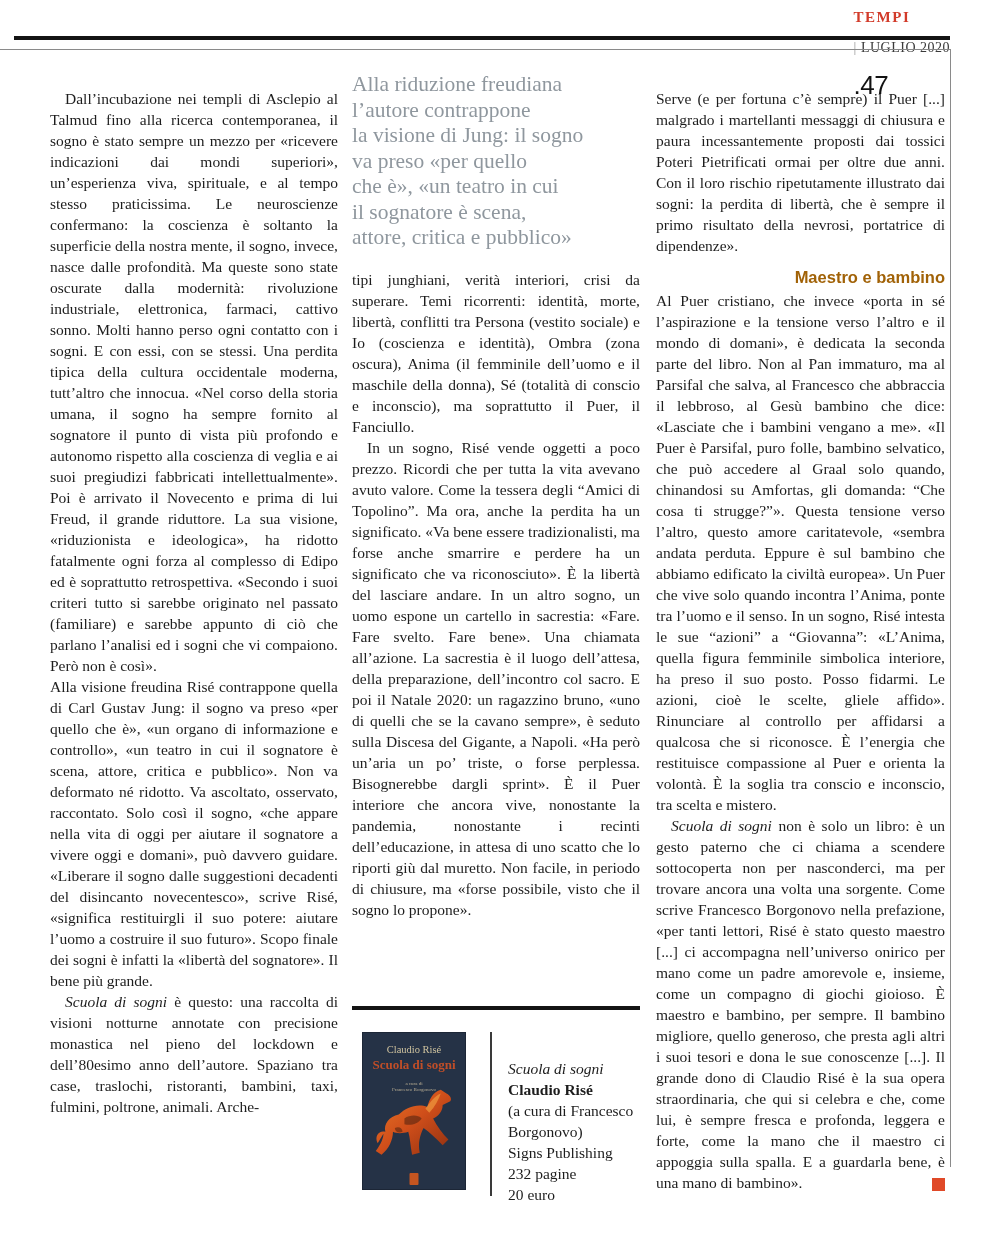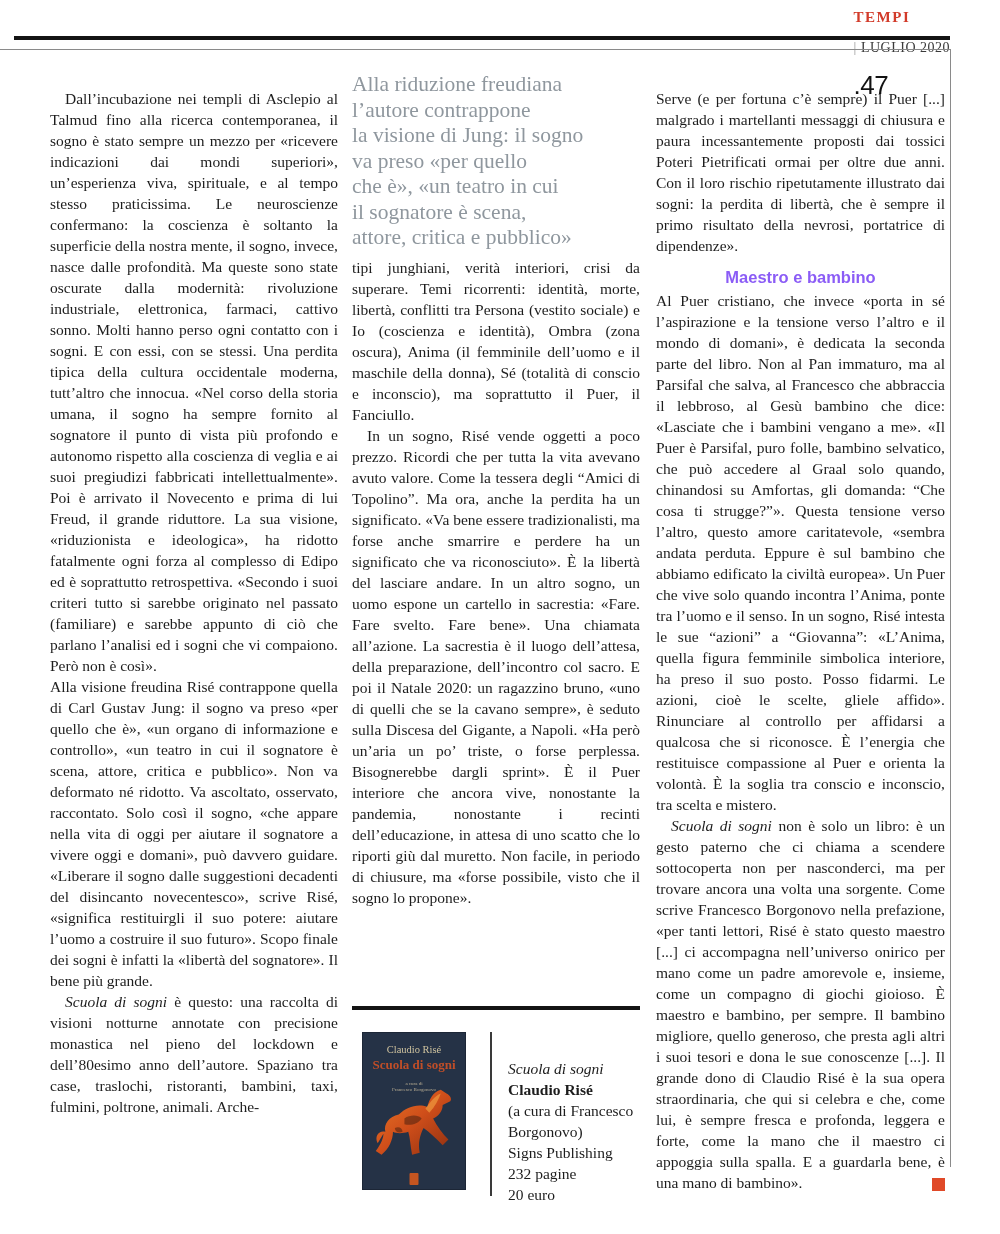--- a/index.html
+++ b/index.html
@@ -18,24 +18,24 @@
   .rule-right { position:absolute; left:950px; top:49px; width:1px; height:1118px; background:#8a8a8a; }
 
   
   .col { position:absolute; width:288px; font-size:15.5px; line-height:21px; text-align:justify; }
   #col1 { left:50px;  top:88px; }
   #col2 { left:352px; top:72px; }
   #col3 { left:656px; top:88px; width:289px; }
   p { margin:0; }
   p.indent { text-indent:15px; }
   .italic { font-style:italic; }
-  .subhead { font-family:"Liberation Sans", sans-serif; font-weight:bold; font-size:16.5px; line-height:20px; margin:11px 0 3px 0; text-align:center; color:#8b5cf6; }
+  .subhead { font-family:"Liberation Sans", sans-serif; font-weight:bold; font-size:16.5px; line-height:20px; margin:11px 0 3px 0; text-align:right; color:#a16207; }
 
   
-  .quote { font-size:21.5px; line-height:25.5px; color:#8f979e; text-align:left; white-space:pre-line; margin-bottom:6px; }
+  .quote { font-size:21.5px; line-height:25.5px; color:#8f979e; text-align:left; white-space:pre-line; margin-bottom:18px; }
 
   
   .bookbox { position:absolute; left:352px; top:1006px; width:288px; }
   .bookrule { height:4px; background:#141414; }
   .bookrow { display:flex; margin-top:22px; }
   .cover { width:104px; height:158px; background:#253246; position:relative; margin-left:10px; flex:none; box-shadow:0 0 0 1px #1c2636 inset; }
   .c-author { color:#cfc39f; font-size:10.5px; line-height:12px; text-align:center; padding-top:12px; }
   .c-title  { color:#c04e28; font-size:13px; font-weight:bold; line-height:14px; text-align:center; margin-top:2px; }
   .c-cur    { color:#b9ad93; font-size:5px; line-height:6px; text-align:center; margin-top:9px; white-space:pre-line; }
   .horse { position:absolute; left:4px; top:52px; width:96px; height:86px; }

